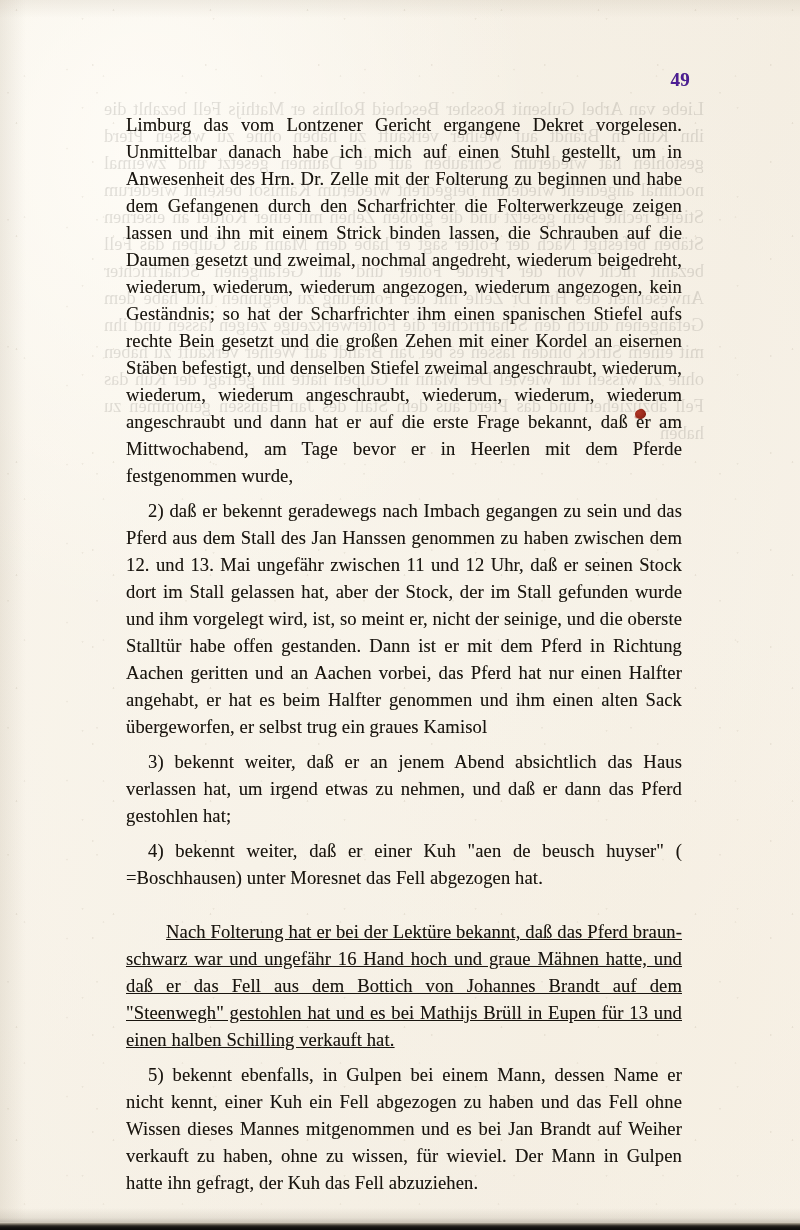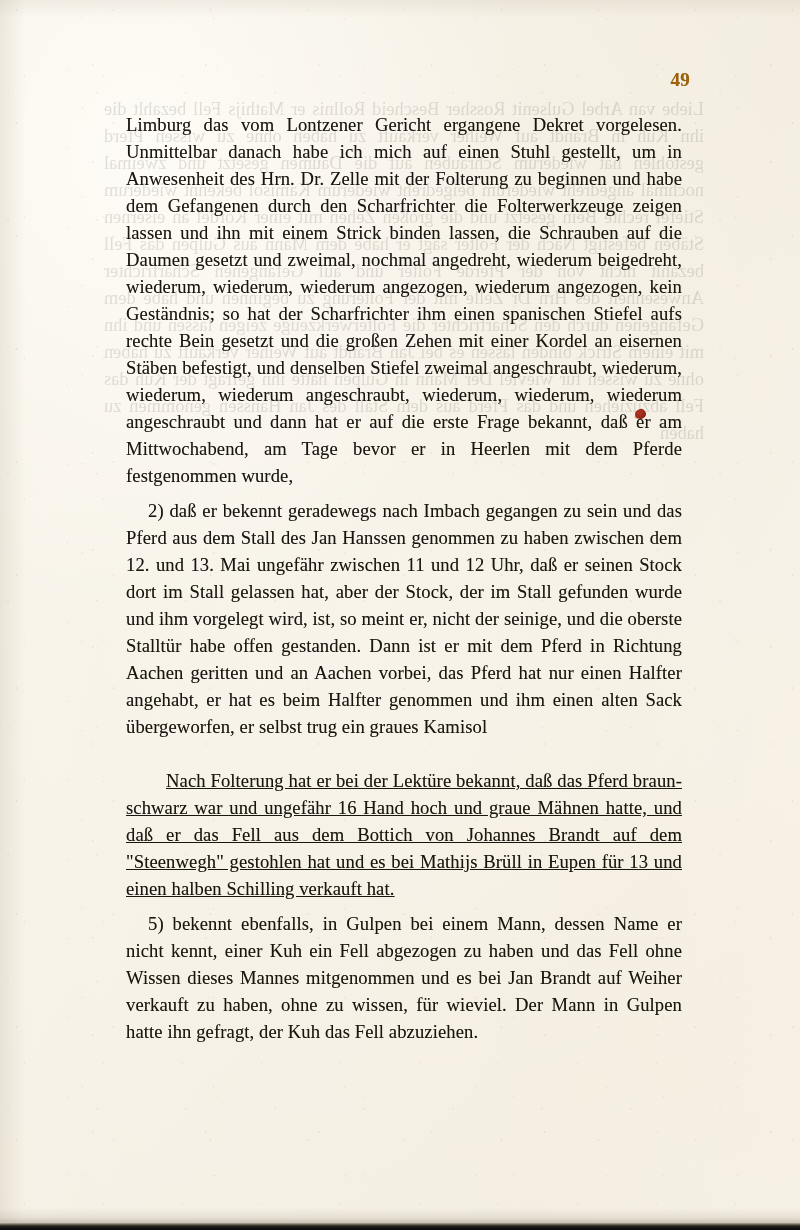--- a/index.html
+++ b/index.html
@@ -78,21 +78,21 @@
     left: 118px;
     top: 66px;
     width: 572px;
     z-index: 5;
   }
 
   #folio {
     text-align: right;
     font-size: 19px;
     font-weight: bold;
-    color: #a16207;
+    color: #4c1d95;
     letter-spacing: .3px;
     height: 27px;
     line-height: 27px;
     margin-bottom: 18px;
   }
 
   .para {
     margin: 8px;
     font-size: 18.6px;
     line-height: 27px;
@@ -189,21 +189,23 @@
   <div id="showthrough">Liebe van Arbel Gulsenit Rossher Bescheid Rollnis er Mathijs Fell bezahlt die ihn Kuh in Brandt auf Weiher verkauft zu haben ohne zu wissen Pferd gestohlen hat wiederum Schrauben auf die Daumen gesetzt und zweimal nochmal angedreht wiederum beigedreht wiederum Kamisol bekennt wiederum Stiefel rechte Bein gesetzt und die großen Zehen mit einer Kordel an eisernen Stäben befestigt Nach der Folter sagt er habe dem Mann aus Gulpen das Fell bezahlt nicht von der Pferde Folter und auf Gefangenen Scharfrichter Anwesenheit des Hrn Dr Zelle mit der Folterung zu beginnen und habe dem Gefangenen durch den Scharfrichter die Folterwerkzeuge zeigen lassen und ihn mit einem Strick binden lassen es bei Jan Brandt auf Weiher verkauft zu haben ohne zu wissen für wieviel Der Mann in Gulpen hatte ihn gefragt der Kuh das Fell abzuziehen und das Pferd aus dem Stall des Jan Hanssen genommen zu haben</div>
 
   <div id="content">
 
     <div id="folio">49</div>
 
     <p class="para">Limburg das vom Lontzener Gericht ergangene Dekret vorgelesen. Unmittelbar danach habe ich mich auf einen Stuhl gestellt, um in Anwesenheit des Hrn. Dr. Zelle mit der Folterung zu beginnen und habe dem Gefangenen durch den Scharfrichter die Folterwerkzeuge zeigen lassen und ihn mit einem Strick binden lassen, die Schrauben auf die Daumen gesetzt und zweimal, nochmal angedreht, wiederum beigedreht, wiederum, wiederum, wiederum angezogen, wiederum angezogen, kein Geständnis; so hat der Scharfrichter ihm einen spanischen Stiefel aufs rechte Bein gesetzt und die großen Zehen mit einer Kordel an eisernen Stäben befestigt, und denselben Stiefel zweimal angeschraubt, wiederum, wiederum, wiederum angeschraubt, wiederum, wiederum, wiederum angeschraubt und dann hat er auf die erste Frage bekannt, daß er am Mittwochabend, am Tage bevor er in Heerlen mit dem Pferde festgenommen wurde,</p>
 
     <p class="para indent">2) daß er bekennt geradewegs nach Imbach gegangen zu sein und das Pferd aus dem Stall des Jan Hanssen genommen zu haben zwischen dem 12. und 13. Mai ungefähr zwischen 11 und 12 Uhr, daß er seinen Stock dort im Stall gelassen hat, aber der Stock, der im Stall gefunden wurde und ihm vorgelegt wird, ist, so meint er, nicht der seinige, und die oberste Stalltür habe offen gestanden. Dann ist er mit dem Pferd in Richtung Aachen geritten und an Aachen vorbei, das Pferd hat nur einen Halfter angehabt, er hat es beim Halfter genommen und ihm einen alten Sack übergeworfen, er selbst trug ein graues Kamisol</p>
 
-
+    <p class="para indent">3) bekennt weiter, daß er an jenem Abend absichtlich das Haus verlassen hat, um irgend etwas zu nehmen, und daß er dann das Pferd gestohlen hat;</p>
+
+    <p class="para indent">4) bekennt weiter, daß er einer Kuh "aen de beusch huyser" ( =Boschhausen) unter Moresnet das Fell abgezogen hat.</p>
 
     <p class="para indent-wide gap-above">Nach Folterung hat er bei der Lektüre bekannt, daß das Pferd braun-schwarz war und ungefähr 16 Hand hoch und graue Mähnen hatte, und daß er das Fell aus dem Bottich von Johannes Brandt auf dem "Steenwegh" gestohlen hat und es bei Mathijs Brüll in Eupen für 13 und einen halben Schilling verkauft hat.</p>
 
     <p class="para indent">5) bekennt ebenfalls, in Gulpen bei einem Mann, dessen Name er nicht kennt, einer Kuh ein Fell abgezogen zu haben und das Fell ohne Wissen dieses Mannes mitgenommen und es bei Jan Brandt auf Weiher verkauft zu haben, ohne zu wissen, für wieviel. Der Mann in Gulpen hatte ihn gefragt, der Kuh das Fell abzuziehen.</p>
 
   </div>
 
   <div id="ink-blot">
     <div class="blob"></div>
     <div class="tail"></div>

